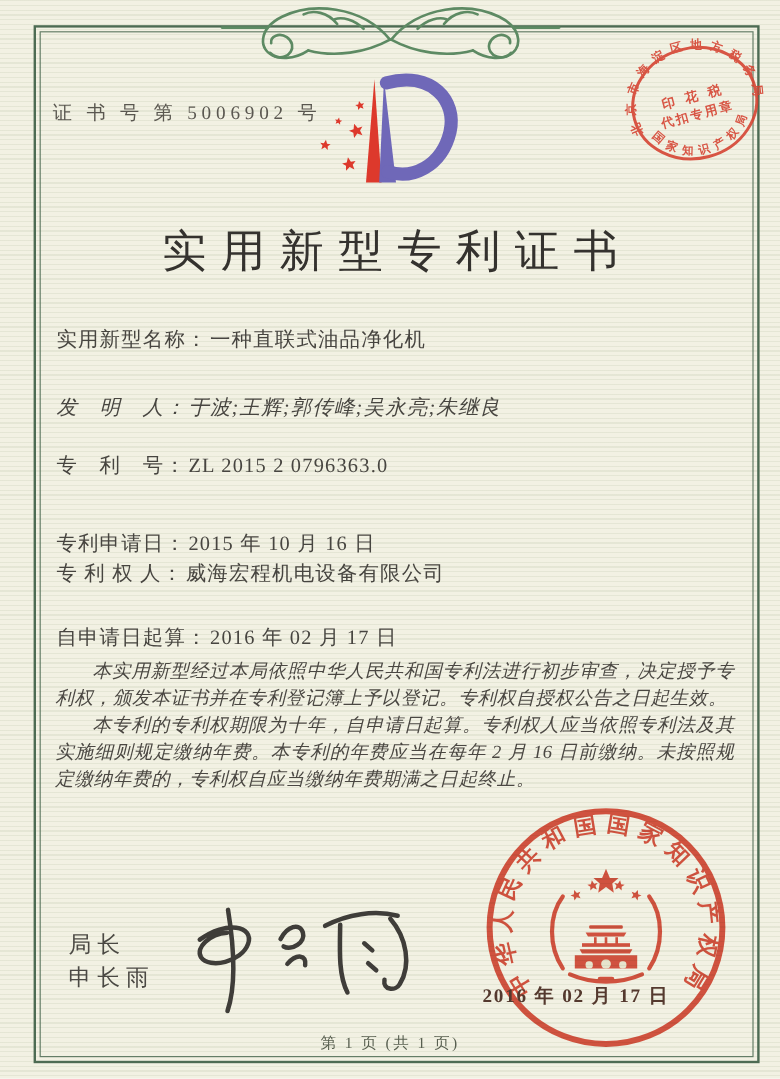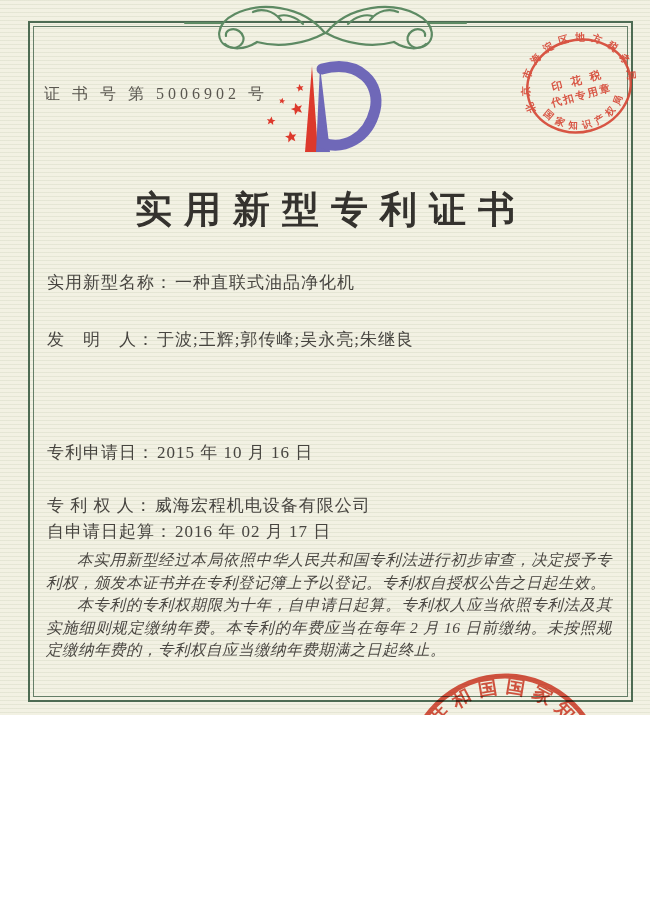--- a/index.html
+++ b/index.html
@@ -1,18 +1,18 @@
 <!DOCTYPE html>
 <html><head>
 <meta charset="utf-8">
 <style>
   html,body{margin:0;padding:0;}
   .page{
     position:relative;
-    width:650px;height:715px;
+    width:650px;height:899px;
     background-color:#f2f1e3;
     background-image:repeating-linear-gradient(180deg,
       rgba(158,172,138,.16) 0px, rgba(158,172,138,.16) 1px,
       rgba(0,0,0,0) 1px, rgba(0,0,0,0) 4px);
     font-family:"Liberation Serif","DejaVu Serif",serif;
     color:#45433e;
     overflow:hidden;
   }
   .frame-outer{
     position:absolute; left:28px; top:21px; right:17px; bottom:13px;
@@ -27,28 +27,28 @@
     position:absolute; left:44px; top:84px;
     font-size:16px; letter-spacing:4px; color:#5a5750;
   }
   .tax-stamp{
     position:absolute; left:516px; top:28px; width:126px; height:116px;
     transform:rotate(-15deg); opacity:.88;
   }
   .logo{position:absolute; left:250px; top:52px; width:150px; height:115px;}
   .title{
     position:absolute; left:0; top:185px; width:100%;
-    text-align:center; font-size:37px; font-weight:700;
+    text-align:center; font-size:37px; font-weight:400;
     letter-spacing:12px; color:#34322e; text-indent:12px;
   }
   .field-row{position:absolute; left:47px; font-size:17px; color:#474540; white-space:nowrap;}
   .field-row .lbl{letter-spacing:1px;}
   .field-row .val{letter-spacing:1px; margin-left:2px;text-align:right;}
-  .r0{top:271px;} .r1{top:328px;} .r2{top:376px;}
-  .r3{top:424px;margin-top:17px;} .r4{top:494px;} .r5{top:520px;}
+  .r0{top:271px;} .r1{top:328px;font-style:italic;} .r2{top:376px;}
+  .r3{top:424px;margin-top:17px;} .r4{top:466px;} .r5{top:520px;}
   .body-text{
     position:absolute; left:46px; top:549px; width:566px;
     font-size:15.5px; line-height:22.5px; color:#4a4742;
     font-style:italic; letter-spacing:.5px; text-align:justify;font-family:Liberation Serif, serif;
   }
   .body-text p{margin:0; text-indent:2em;}
   .signoff{position:absolute; left:57px; top:774px; font-size:19px;
     letter-spacing:5px; color:#4b4944; line-height:28px;}
   .signature{position:absolute; left:138px; top:746px; width:210px; height:95px;
     transform:rotate(-4deg);}
@@ -121,20 +121,23 @@
     </g>
   </svg>
 
   <div class="title">实用新型专利证书</div>
 
   <div class="field-row r0">
     <span class="lbl">实用新型名称：</span><span class="val">一种直联式油品净化机</span>
   </div>
   <div class="field-row r1">
     <span class="lbl">发　明　人：</span><span class="val">于波;王辉;郭传峰;吴永亮;朱继良</span>
+  </div>
+  <div class="field-row r2">
+    <span class="lbl">专　利　号：</span><span class="val">ZL 2015 2 0796363.0</span>
   </div>
   <div class="field-row r3">
     <span class="lbl">专利申请日：</span><span class="val">2015 年 10 月 16 日</span>
   </div>
   <div class="field-row r4">
     <span class="lbl">专 利 权 人：</span><span class="val">威海宏程机电设备有限公司</span>
   </div>
   <div class="field-row r5">
     <span class="lbl">自申请日起算：</span><span class="val">2016 年 02 月 17 日</span>
   </div>
@@ -194,14 +197,15 @@
         <path d="M-36,34 C-48,16 -48,-10 -36,-26"></path>
         <path d="M36,34 C48,16 48,-10 36,-26"></path>
         <path d="M-30,39 C-12,47 12,47 30,39"></path>
       </g>
       <rect x="-7" y="41" width="14" height="5" rx="2"></rect>
     </g>
   </svg>
 
   <div class="seal-date">2016 年 02 月 17 日</div>
 
+  <div class="footer">第 1 页 (共 1 页)</div>
 
 </div>
 
 </body></html>

